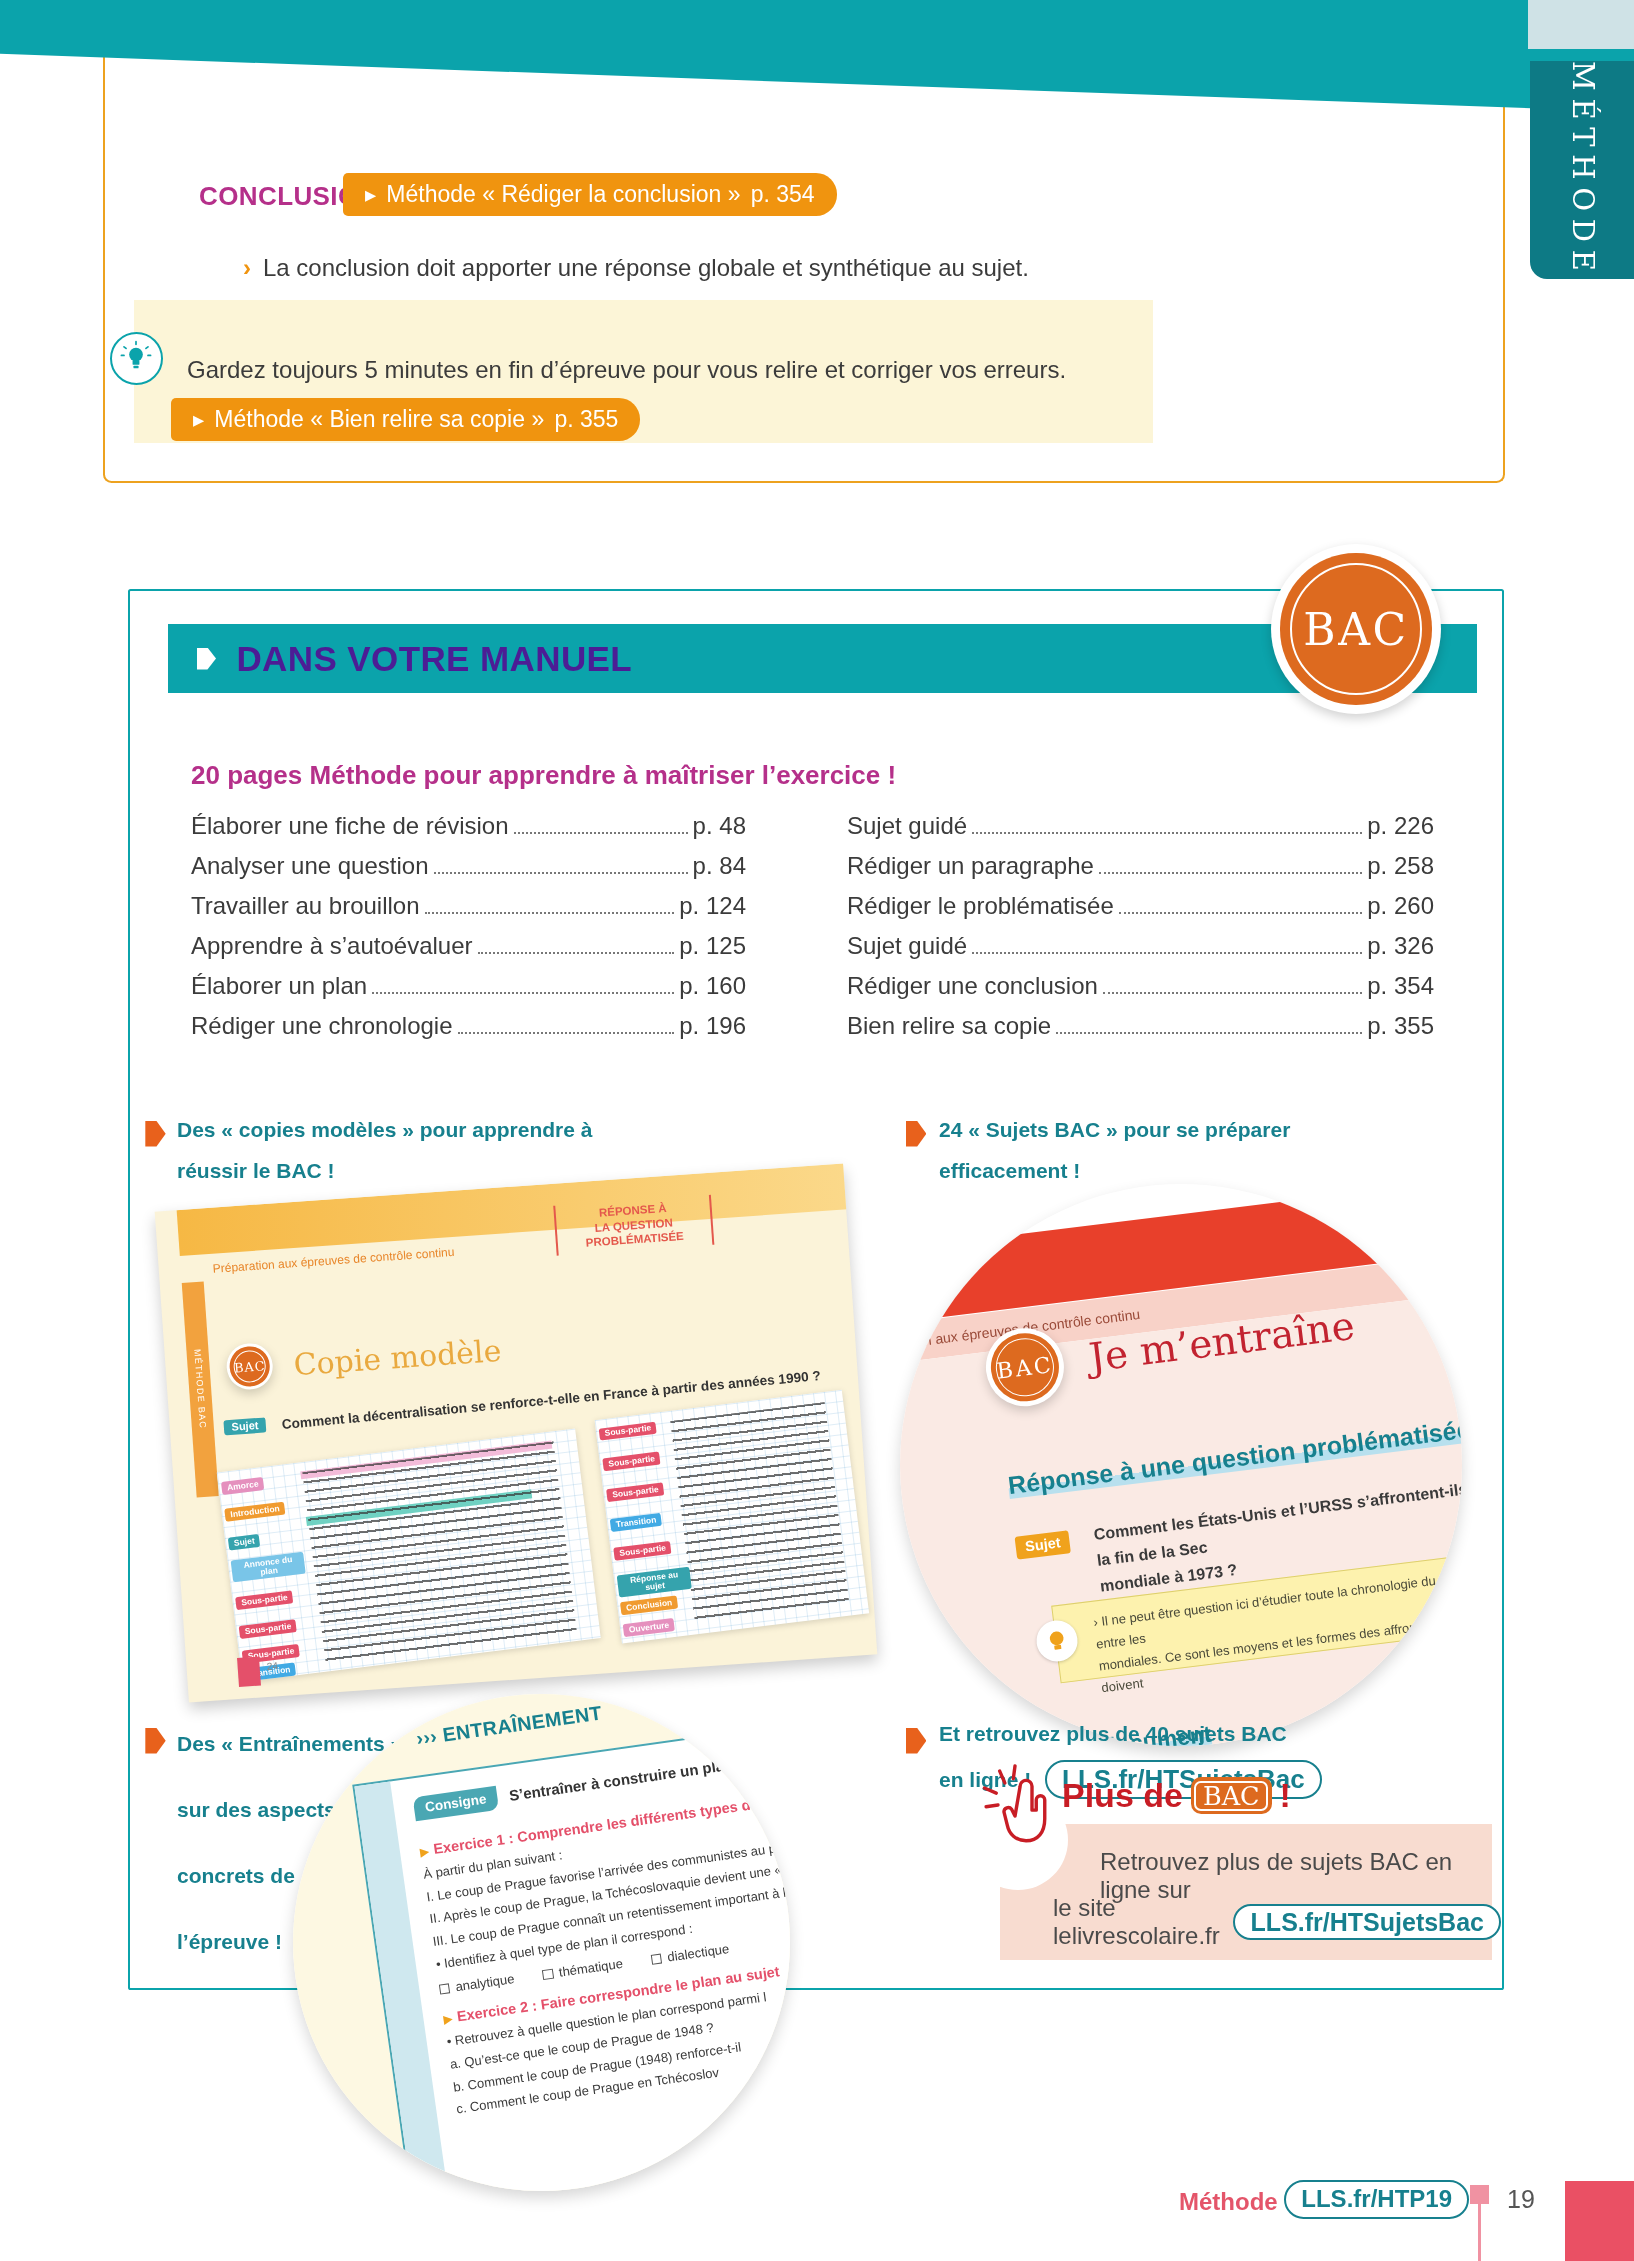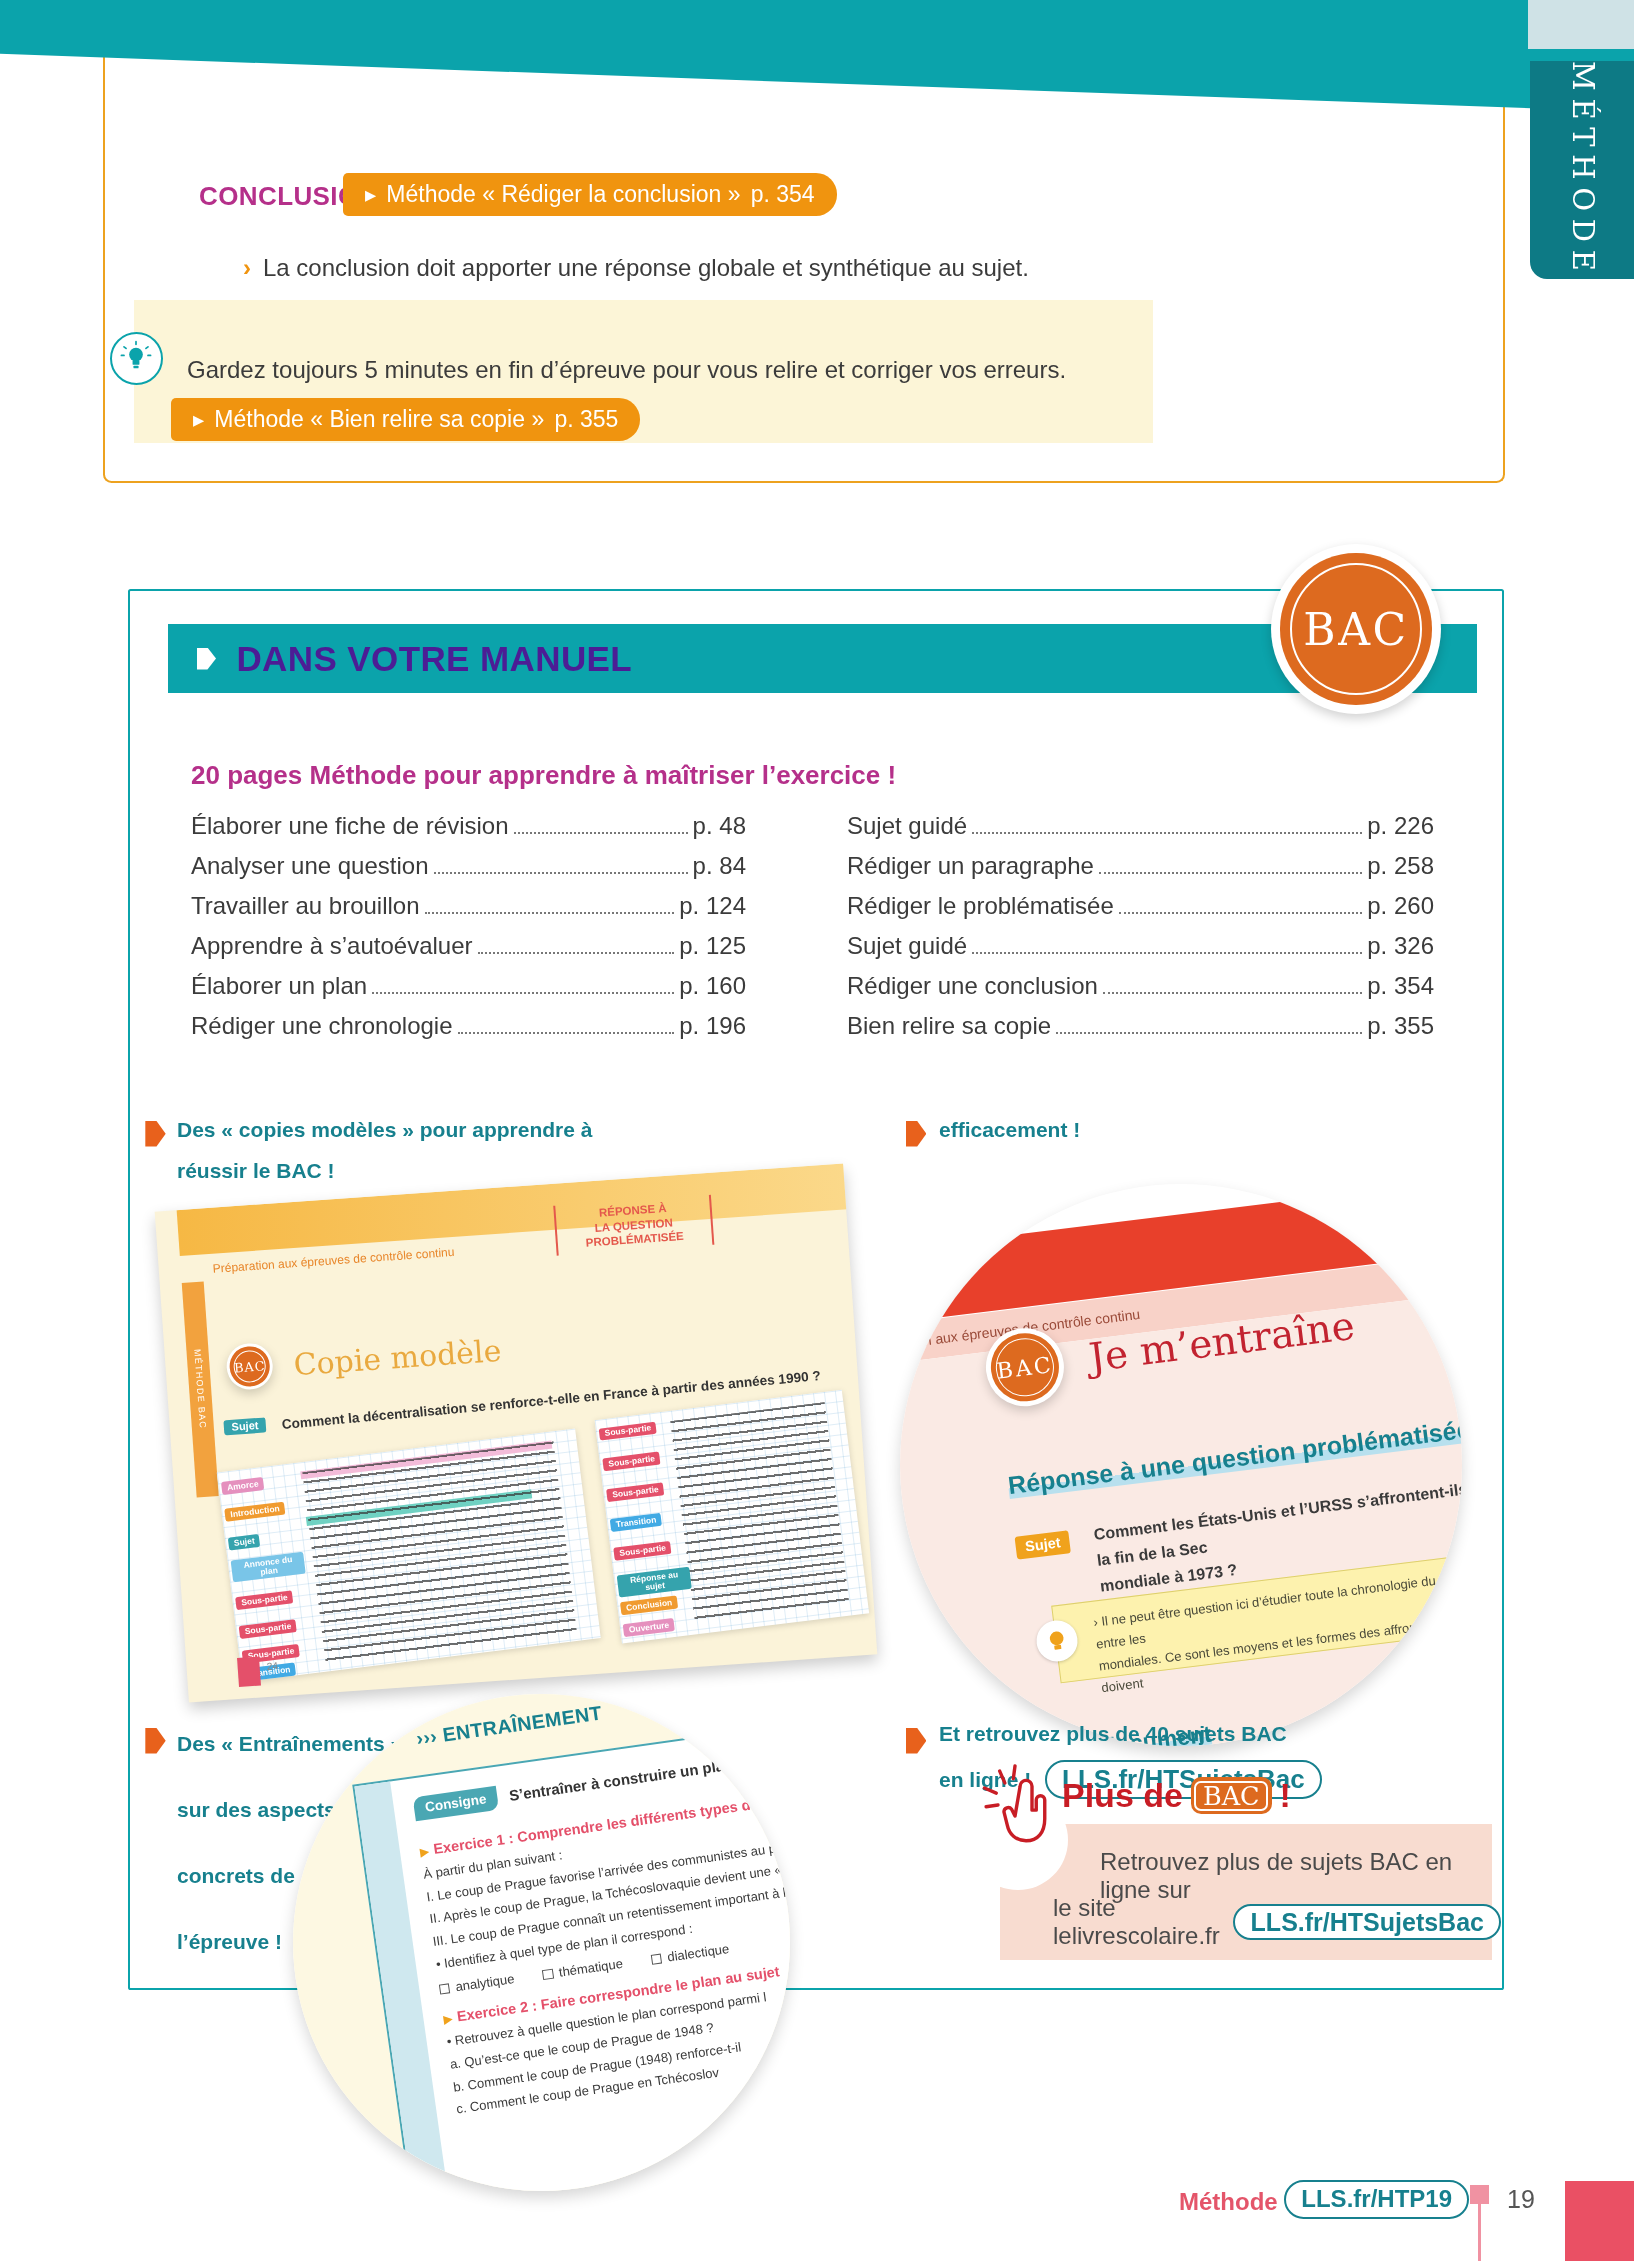--- a/index.html
+++ b/index.html
@@ -292,20 +292,21 @@
         </div>
     </div>
 
     <span class="pent o" style="position:absolute;left:15.3px;top:530px"></span>
     <div class="sec-h" style="left:47px;top:518px">
       <div>Des « copies modèles » pour apprendre à</div>
       <div>réussir le BAC !</div>
     </div>
     <span class="pent o" style="position:absolute;left:776px;top:530px"></span>
     <div class="sec-h" style="left:809px;top:518px">
+      <div>24 « Sujets BAC » pour se préparer</div>
       <div>efficacement !</div>
     </div>
 
     <div class="photo">
       <div class="band"></div>
       <div class="prep">Préparation aux épreuves de contrôle continu</div>
       <div class="rql">
         <div>RÉPONSE À</div>
         <div>LA QUESTION</div>
         <div>PROBLÉMATISÉE</div>

